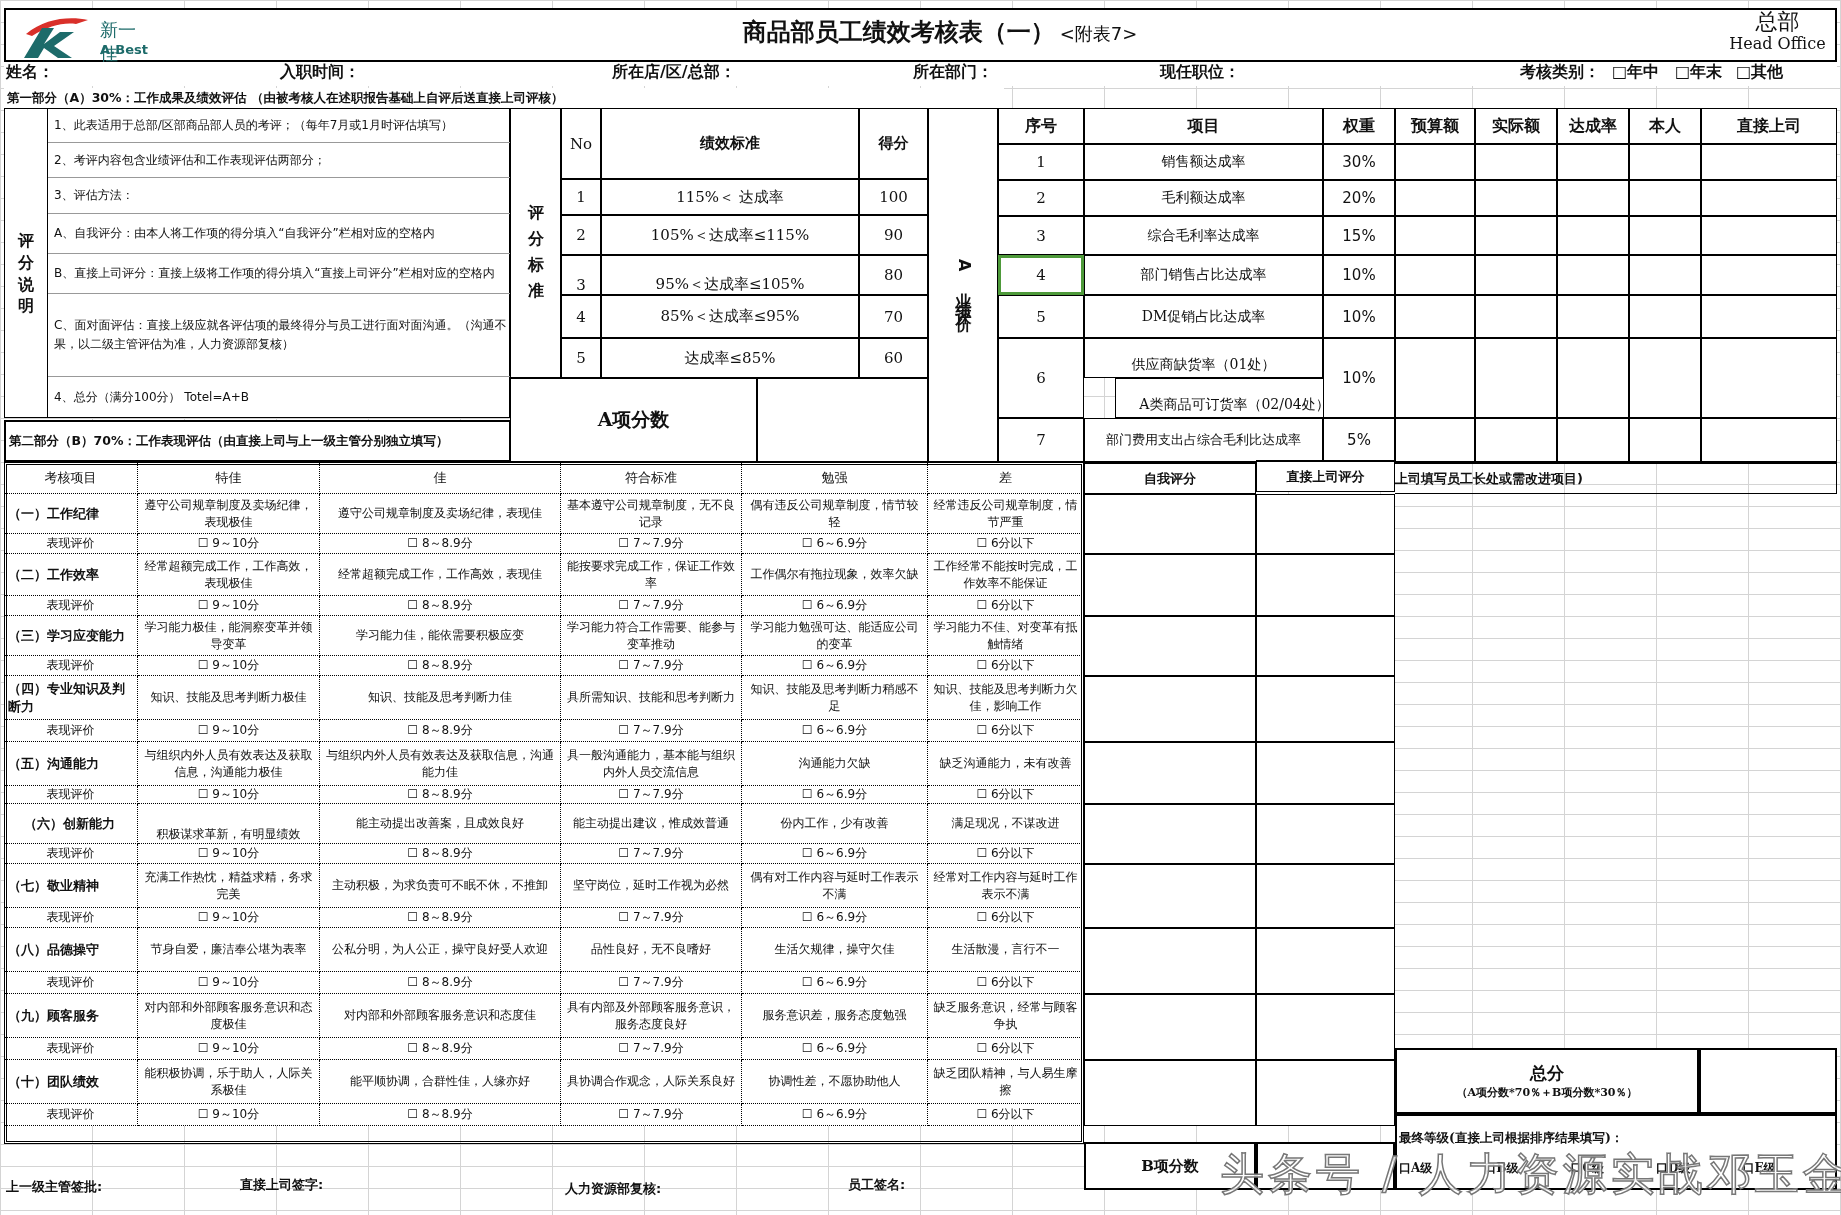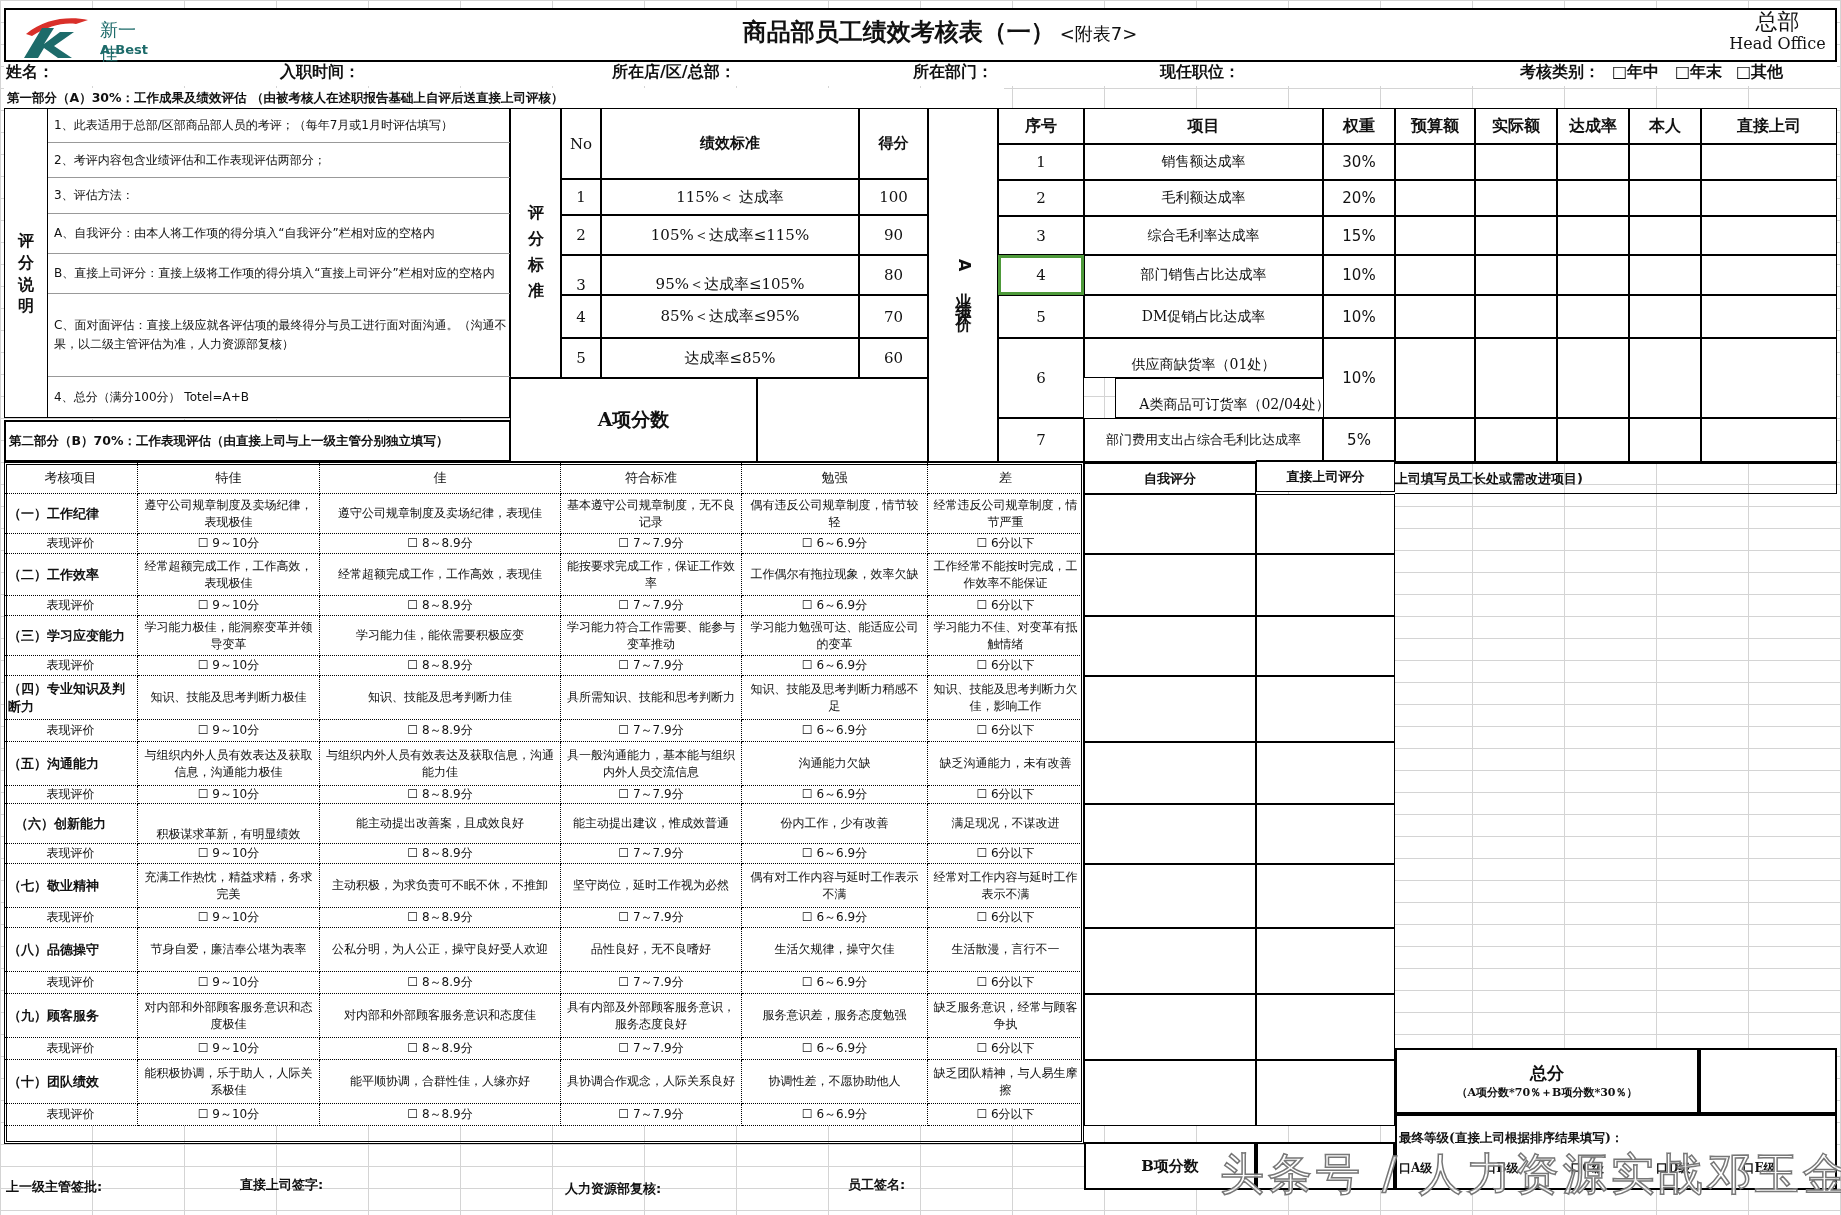--- a/index.html
+++ b/index.html
@@ -499,21 +499,21 @@
     </div>
     <div class="cell dotc t12" style="left: 561px; top: 786px; width: 181px; height: 18px; z-index: 3;">
       <span>☐ 7～7.9分</span>
     </div>
     <div class="cell dotc t12" style="left: 742px; top: 786px; width: 186px; height: 18px; z-index: 3;">
       <span>☐ 6～6.9分</span>
     </div>
     <div class="cell dotc t12" style="left: 928px; top: 786px; width: 156px; height: 18px; z-index: 3;">
       <span>☐ 6分以下</span>
     </div>
-    <div class="cell dotc bold t13" style="left: 4px; top: 804px; width: 134px; height: 40px; justify-content: flex-start; padding-left: 11px; text-align: right; z-index: 3;">
+    <div class="cell dotc bold t13" style="left: 4px; top: 804px; width: 134px; height: 40px; justify-content: flex-start; padding-left: 20px; text-align: right; z-index: 3;">
       <span>（六）创新能力</span>
     </div>
     <div class="cell dotc t12" style="left: 138px; top: 804px; width: 182px; height: 40px; padding: 0px 3px; line-height: 17px; z-index: 3; align-items: flex-end;">
       <span>积极谋求革新，有明显绩效</span>
     </div>
     <div class="cell dotc t12" style="left: 320px; top: 804px; width: 241px; height: 40px; padding: 0px 3px; line-height: 17px; z-index: 3;">
       <span>能主动提出改善案，且成效良好</span>
     </div>
     <div class="cell dotc t12" style="left: 561px; top: 804px; width: 181px; height: 40px; padding: 0px 3px; line-height: 17px; z-index: 3;">
       <span>能主动提出建议，惟成效普通</span>

